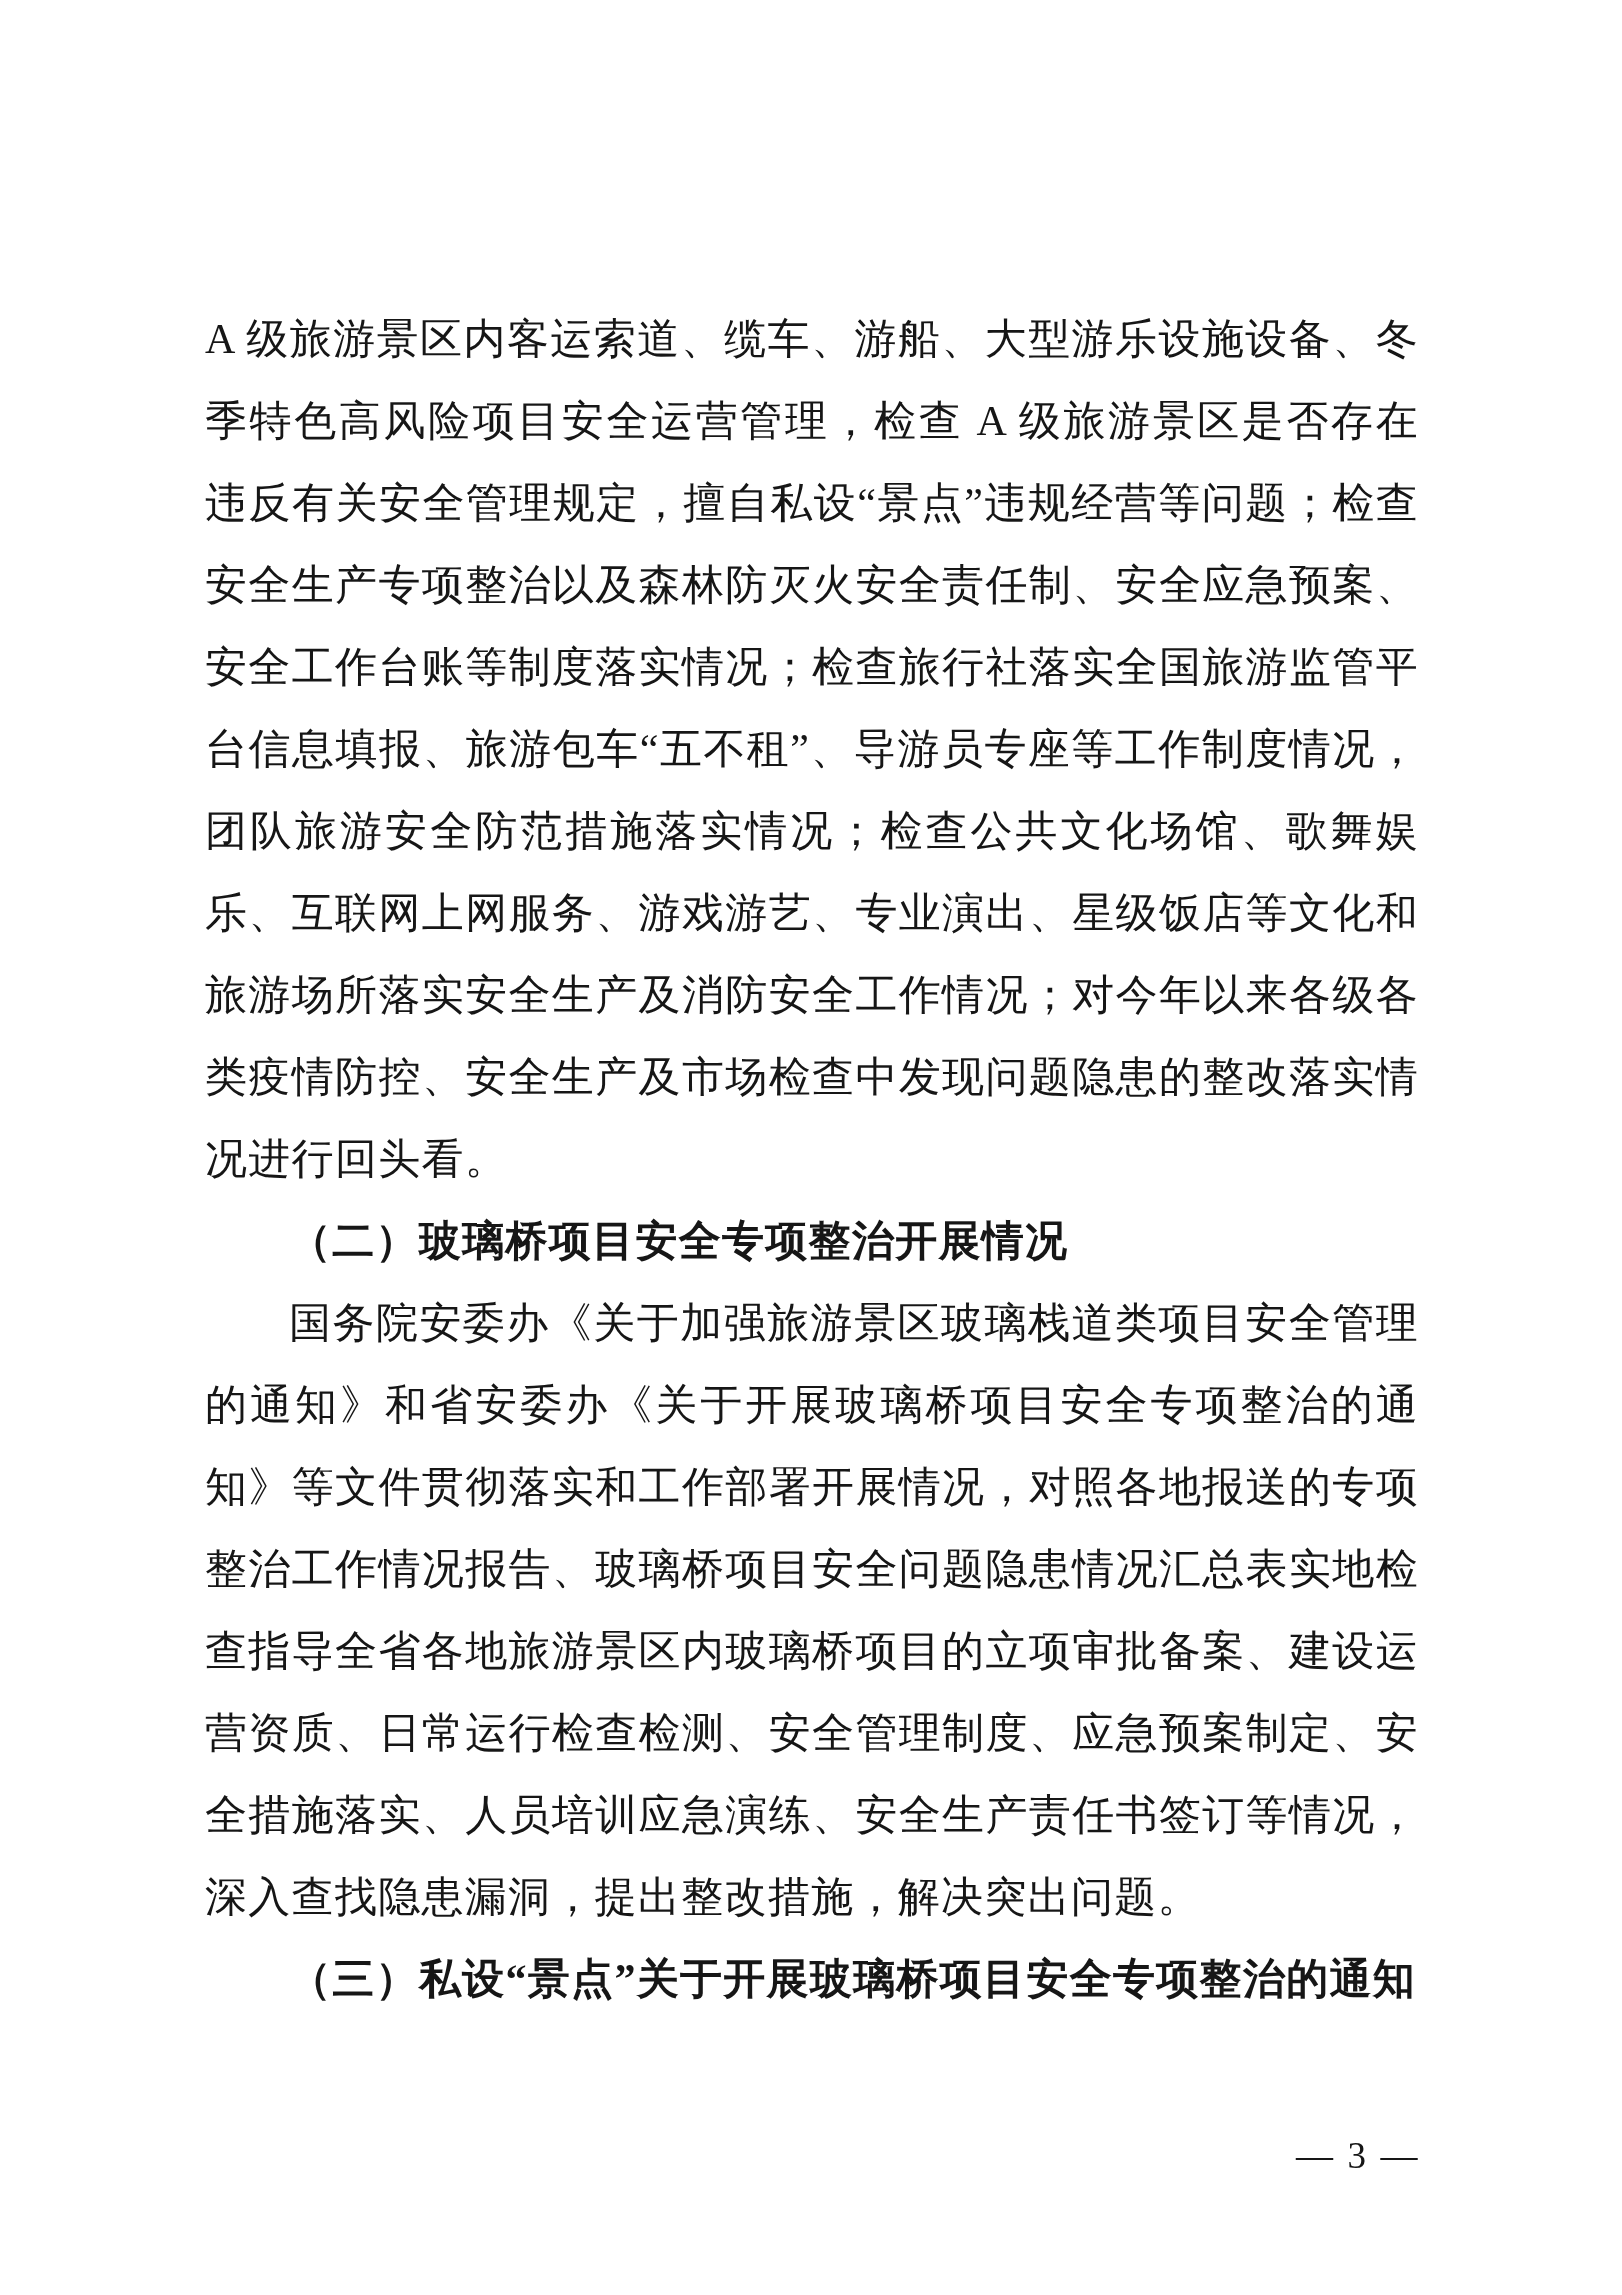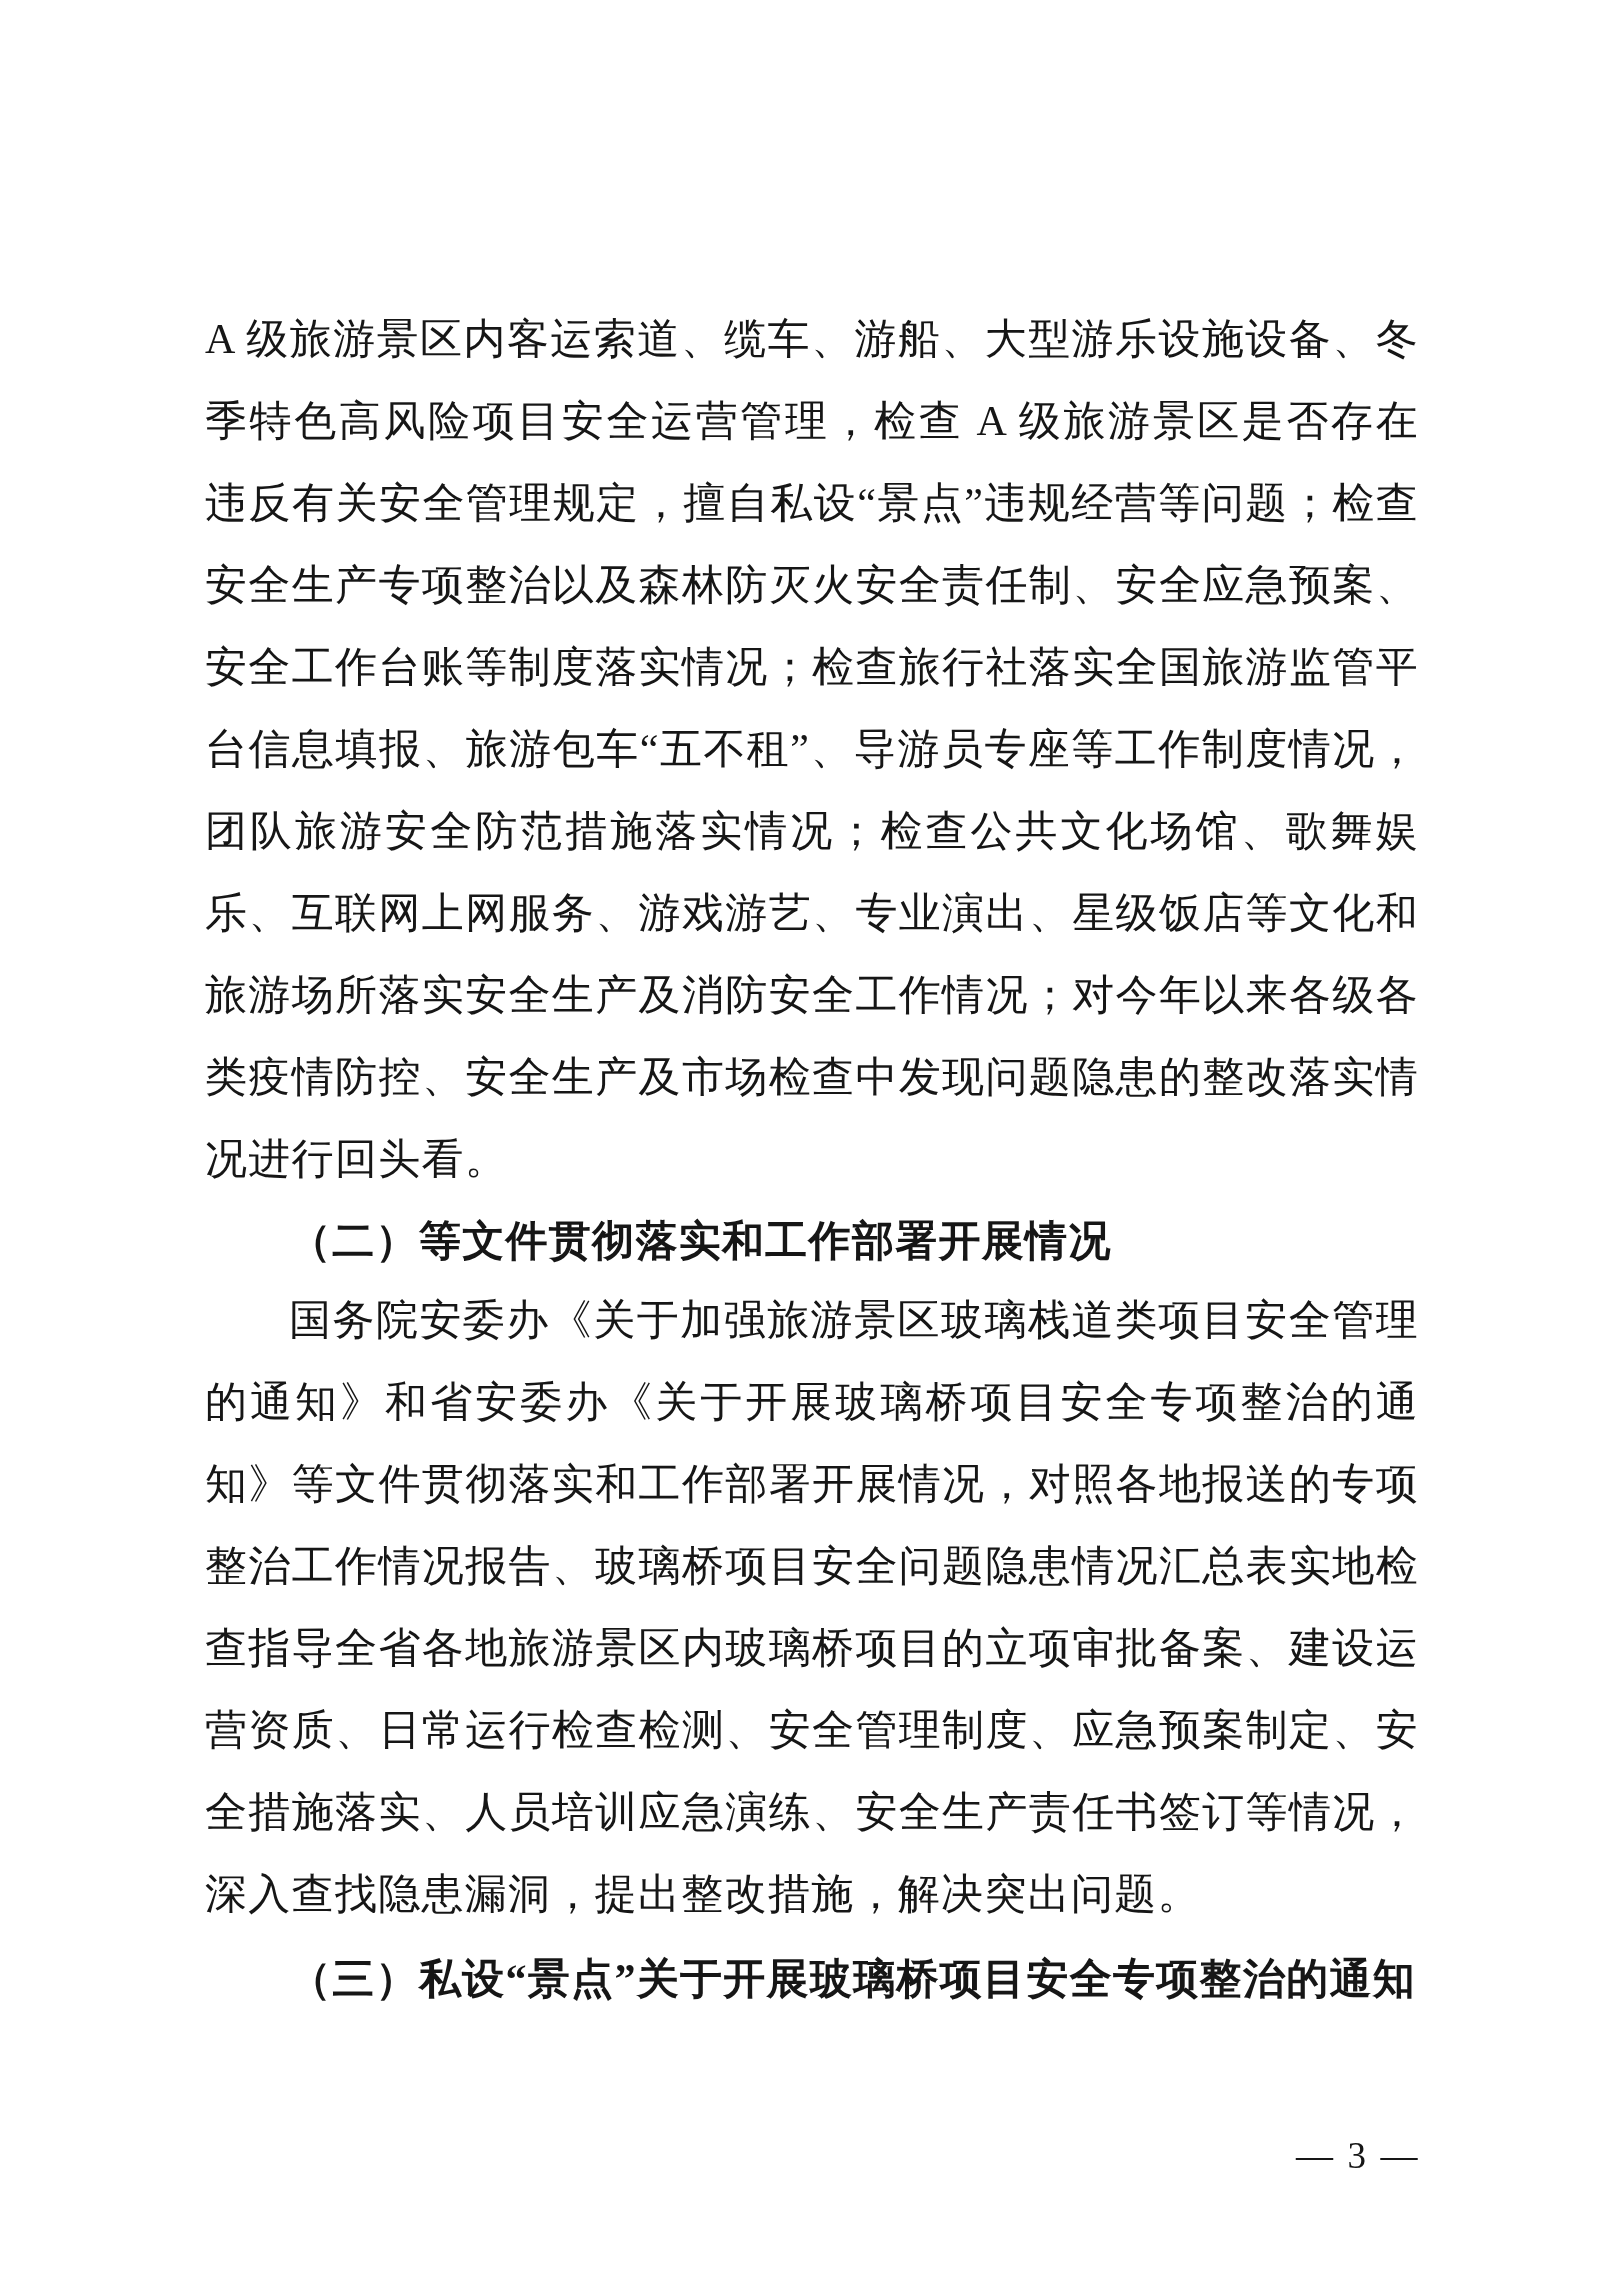--- a/index.html
+++ b/index.html
@@ -27,21 +27,20 @@
     letter-spacing: 1.3px;
     text-align: justify;
     text-justify: inter-character;
   }
   .text-block p {
     margin: 0;
     padding: 0;
   }
   .para-indent {
     text-indent: 2em;
-    font-family: Liberation Mono, monospace;
   }
   .heading {
     text-indent: 2em;
     font-weight: 700;
   }
   .page-number {
     position: absolute;
     top: 2135px;
     right: 203px;
     font-size: 37px;
@@ -50,19 +49,19 @@
     color: #161616;
     white-space: pre;
   }
 </style>
 </head>
 <body>
 
 <div class="page">
   <div class="text-block">
     <p class="para-flush">A 级旅游景区内客运索道、缆车、游船、大型游乐设施设备、冬季特色高风险项目安全运营管理，检查 A 级旅游景区是否存在违反有关安全管理规定，擅自私设“景点”违规经营等问题；检查安全生产专项整治以及森林防灭火安全责任制、安全应急预案、安全工作台账等制度落实情况；检查旅行社落实全国旅游监管平台信息填报、旅游包车“五不租”、导游员专座等工作制度情况，团队旅游安全防范措施落实情况；检查公共文化场馆、歌舞娱乐、互联网上网服务、游戏游艺、专业演出、星级饭店等文化和旅游场所落实安全生产及消防安全工作情况；对今年以来各级各类疫情防控、安全生产及市场检查中发现问题隐患的整改落实情况进行回头看。</p>
-    <p class="heading">（二）等文件贯彻落实和工作部署开展情况</p>
+    <p class="heading">（二）玻璃桥项目安全专项整治开展情况</p>
     <p class="para-indent">国务院安委办《关于加强旅游景区玻璃栈道类项目安全管理的通知》和省安委办《关于开展玻璃桥项目安全专项整治的通知》等文件贯彻落实和工作部署开展情况，对照各地报送的专项整治工作情况报告、玻璃桥项目安全问题隐患情况汇总表实地检查指导全省各地旅游景区内玻璃桥项目的立项审批备案、建设运营资质、日常运行检查检测、安全管理制度、应急预案制定、安全措施落实、人员培训应急演练、安全生产责任书签订等情况，深入查找隐患漏洞，提出整改措施，解决突出问题。</p>
     <p class="heading">（三）私设“景点”关于开展玻璃桥项目安全专项整治的通知</p>
   </div>
   <div class="page-number">— 3 —</div>
 </div>
 
 
 </body></html>

